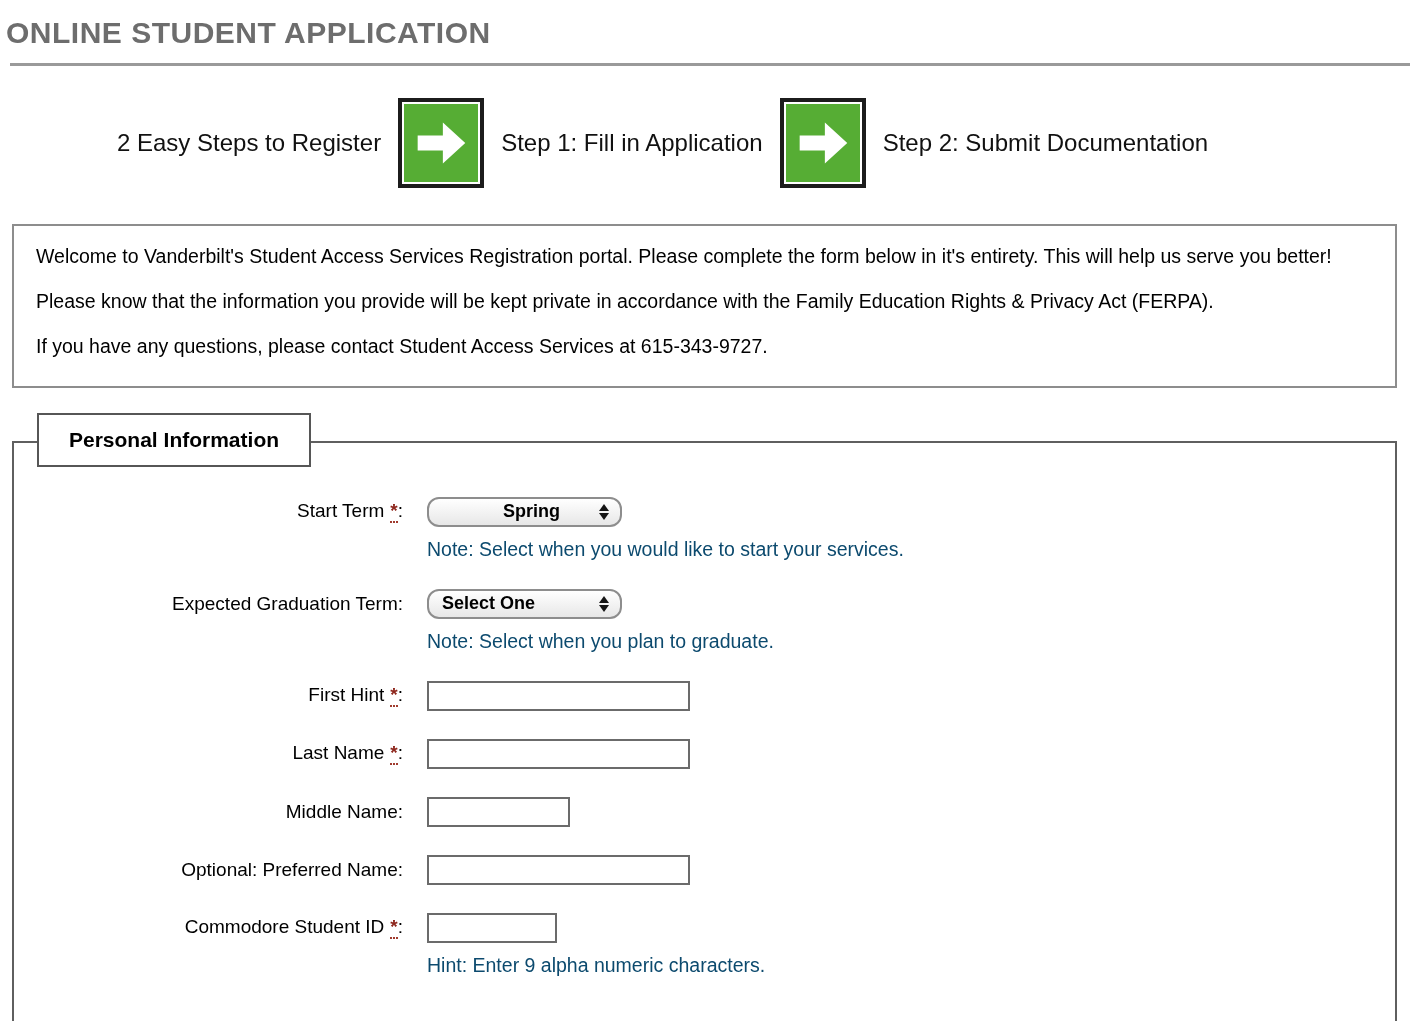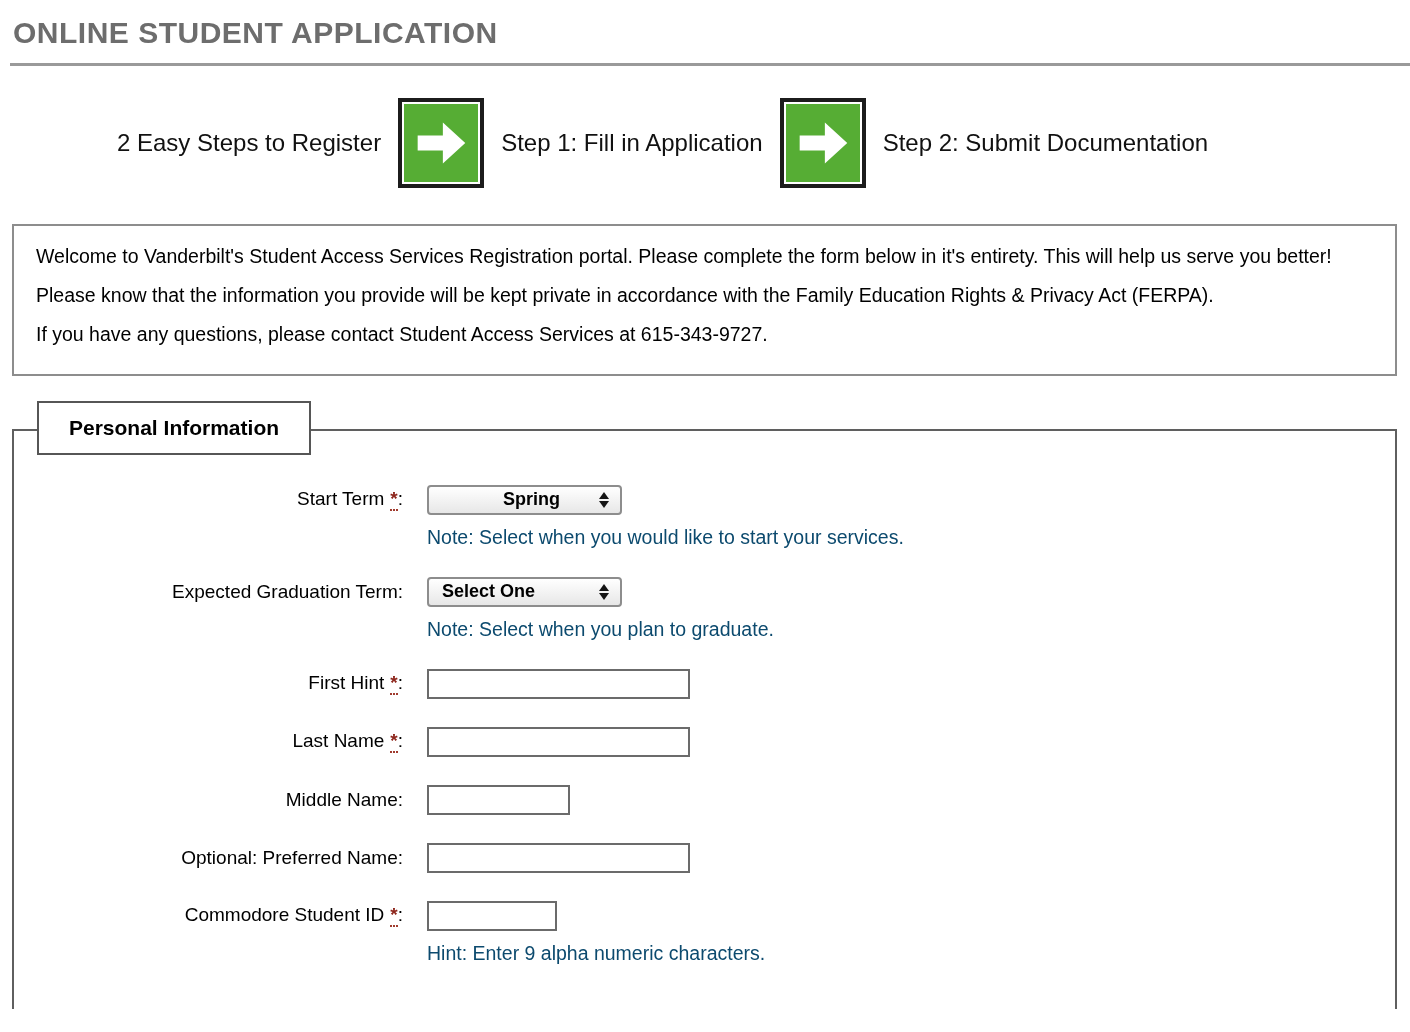--- a/index.html
+++ b/index.html
@@ -3,21 +3,21 @@
 <meta charset="utf-8">
 <style>
   * { box-sizing: border-box; }
   html, body { margin: 0; padding: 0; background: #fff; }
   body { font-family: "Liberation Sans", sans-serif; color: #000; }
 
   .page { width: 1410px; height: 1032px; overflow: hidden; background: #fff; position: relative; }
 
   
   .page-title {
-    margin: 0; padding: 16px 0 0 13px;
+    margin: 0; padding: 16px 0 0 6px;
     font-size: 30px; font-weight: bold; color: #6d6d6d; letter-spacing: 0.5px;
   }
   .title-divider {
     border: none; border-top: 3px solid #9a9a9a;
     margin: 13px 0 0 10px;
   }
 
   
   .steps {
     display: flex; align-items: center;
@@ -34,21 +34,21 @@
   .arrow-box svg { display: block; }
 
   
   .welcome-box {
     margin: 36px 13px 0 12px;
     border: 2px solid #8d8d8d;
     padding: 17px 24px 26px 22px;
     font-size: 19.5px; line-height: 1.38; color: #000;
   }
   .welcome-box p { margin: 0; }
-  .welcome-box p + p { margin-top: 12px; }
+  .welcome-box p + p { margin-top: 18px; }
 
   
   .fieldset {
     position: relative;
     margin: 53px 13px 0 12px;
     border: 2px solid #5f5f5f;
     border-bottom: none;
     height: 580px;
     padding-top: 54px;
   }
@@ -93,21 +93,21 @@
     display: block;
   }
   .w263 { width: 263px; }
   .w143 { width: 143px; }
   .w130 { width: 130px; }
 
   
   .select {
     position: relative;
     width: 195px; height: 30px;
-    border: 2px solid #8d8d8d; border-radius: 4px;
+    border: 2px solid #8d8d8d; border-radius: 12px;
     background: linear-gradient(#ffffff, #e7e7e7);
     display: flex; align-items: center;
     font-size: 18px; font-weight: bold; color: #000;
     cursor: default;
   }
   .select-center { justify-content: center; }
   .select-center .select-value { margin-left: 14px; }
   .select-left { padding-left: 13px; }
   .spinner {
     position: absolute; right: 11px; top: 50%; transform: translateY(-50%);

